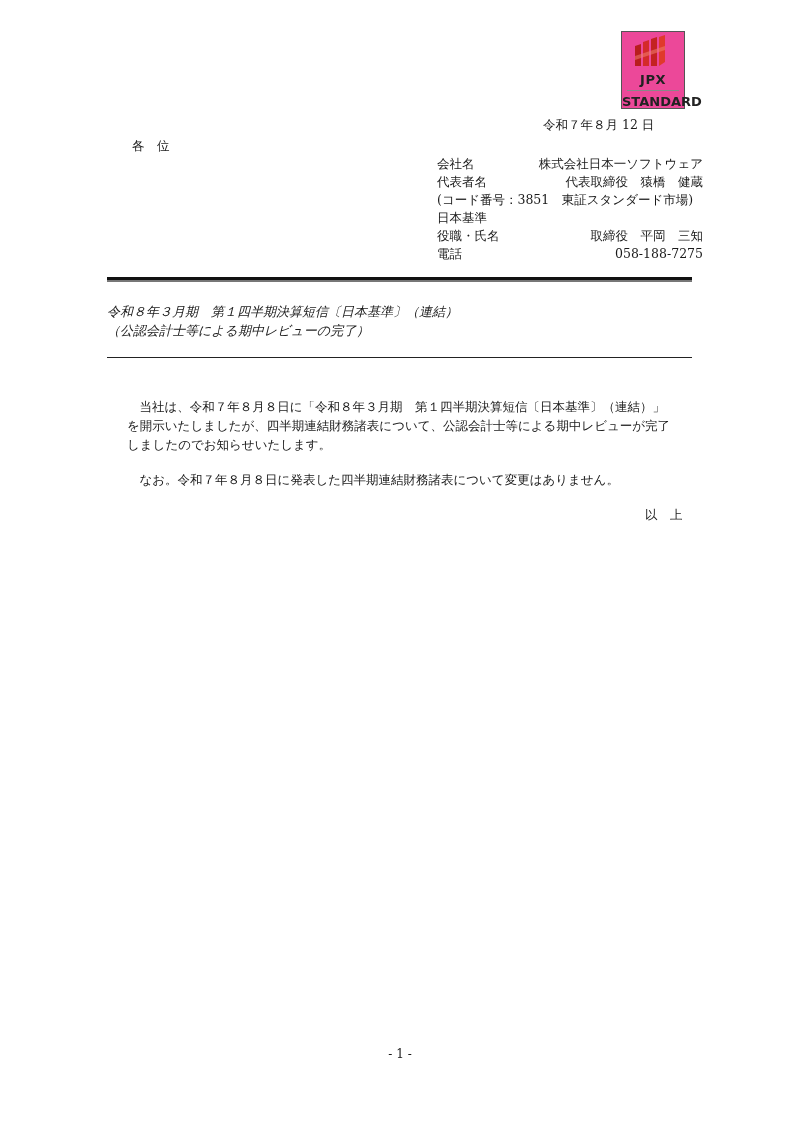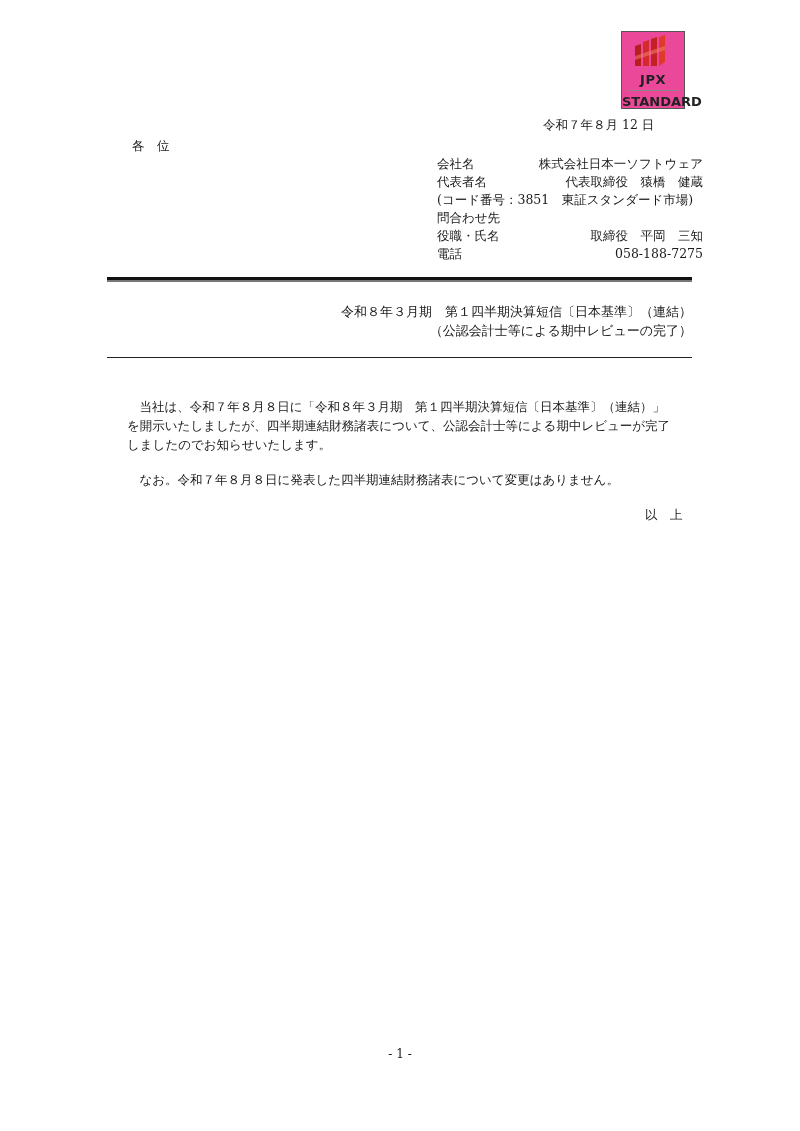--- a/index.html
+++ b/index.html
@@ -26,21 +26,21 @@
       font-family: "DejaVu Sans", sans-serif; font-weight: bold; font-size: 13px; color: #222;
     }
     .date { left: 543px; top: 117px; white-space: nowrap; }
     .addressee { left: 132px; top: 138px; white-space: nowrap; }
     .company-block { left: 417px; top: 155px; width: 266px; margin-left: 20px; }
     .row { position: relative; height: 18px; line-height: 18px; white-space: nowrap; }
     .row .label { position: absolute; left: 0; }
     .row .value { position: absolute; right: 0; }
     .rule-thick { left: 107px; top: 277px; width: 585px; height: 3px; background: #111; }
     .rule-thick2 { left: 107px; top: 280px; width: 585px; height: 2px; background: #777; }
-    .title { left: 107px; top: 302px; width: 585px; text-align: right; line-height: 19px; font-size: 13px; }
+    .title { left: 107px; top: 302px; width: 585px; text-align: left; line-height: 19px; font-size: 13px; font-style: italic; }
     .rule-thin { left: 107px; top: 357px; width: 585px; height: 1px; background: #222; }
     .body { left: 111px; top: 381px; width: 582px; line-height: 19px; font-size: 12.5px; }
     .body p { margin: 16px; }
     .indent { text-indent: 1em; }
     .closing { left: 645px; top: 507px; white-space: nowrap; }
     .page-num { left: 0; width: 800px; top: 1047px; text-align: center; font-size: 12px; }
   </style>
 </head>
 <body>
 
@@ -66,21 +66,21 @@
     <span class="value">株式会社日本一ソフトウェア</span>
   </div>
   <div class="row">
     <span class="label">代表者名</span>
     <span class="value">代表取締役　猿橋　健蔵</span>
   </div>
   <div class="row">
     <span class="label">(コード番号：3851　東証スタンダード市場)</span>
   </div>
   <div class="row">
-    <span class="label">問合わせ先</span>
+    <span class="label">日本基準</span>
   </div>
   <div class="row">
     <span class="label">役職・氏名</span>
     <span class="value">取締役　平岡　三知</span>
   </div>
   <div class="row">
     <span class="label">電話</span>
     <span class="value">058-188-7275</span>
   </div>
 </div>

